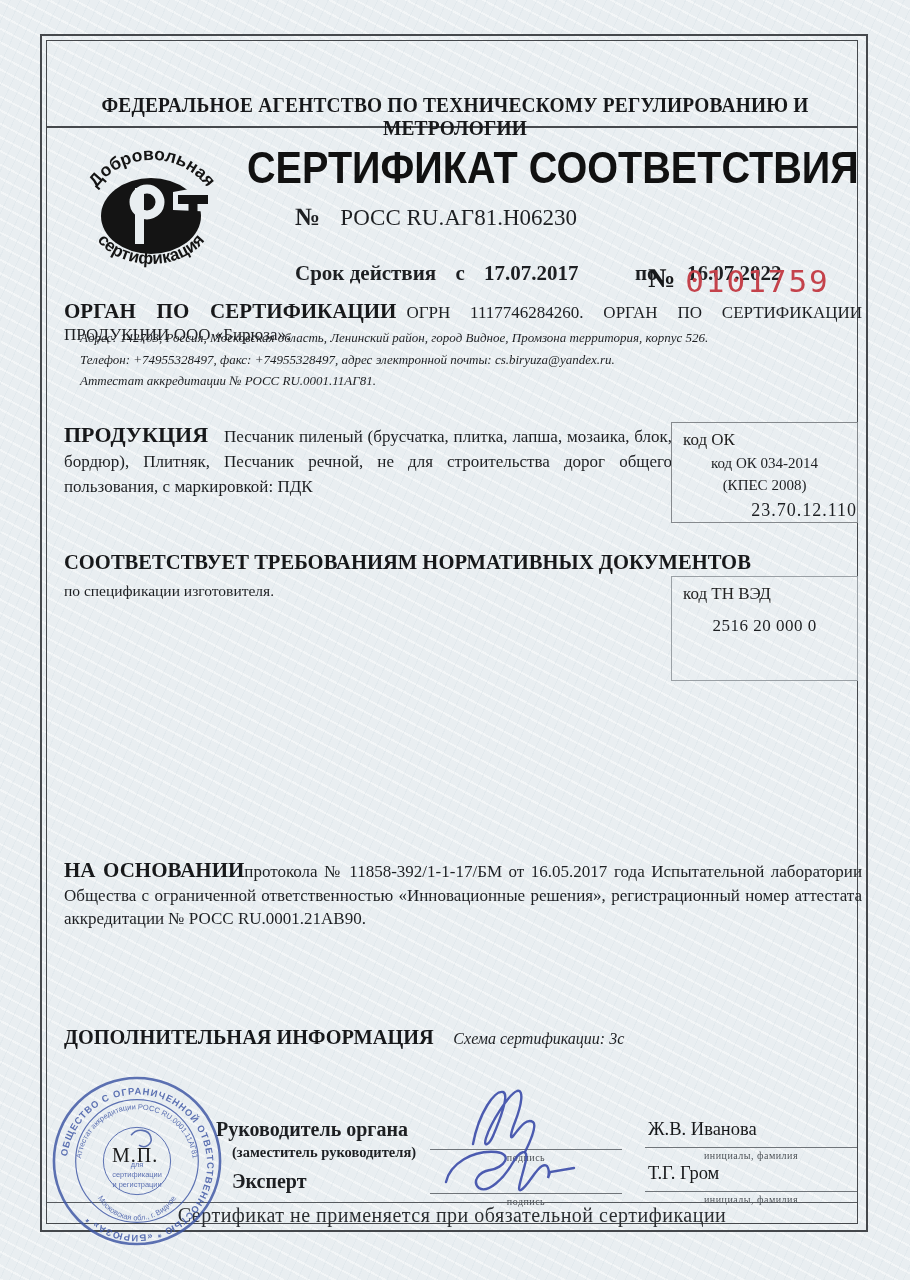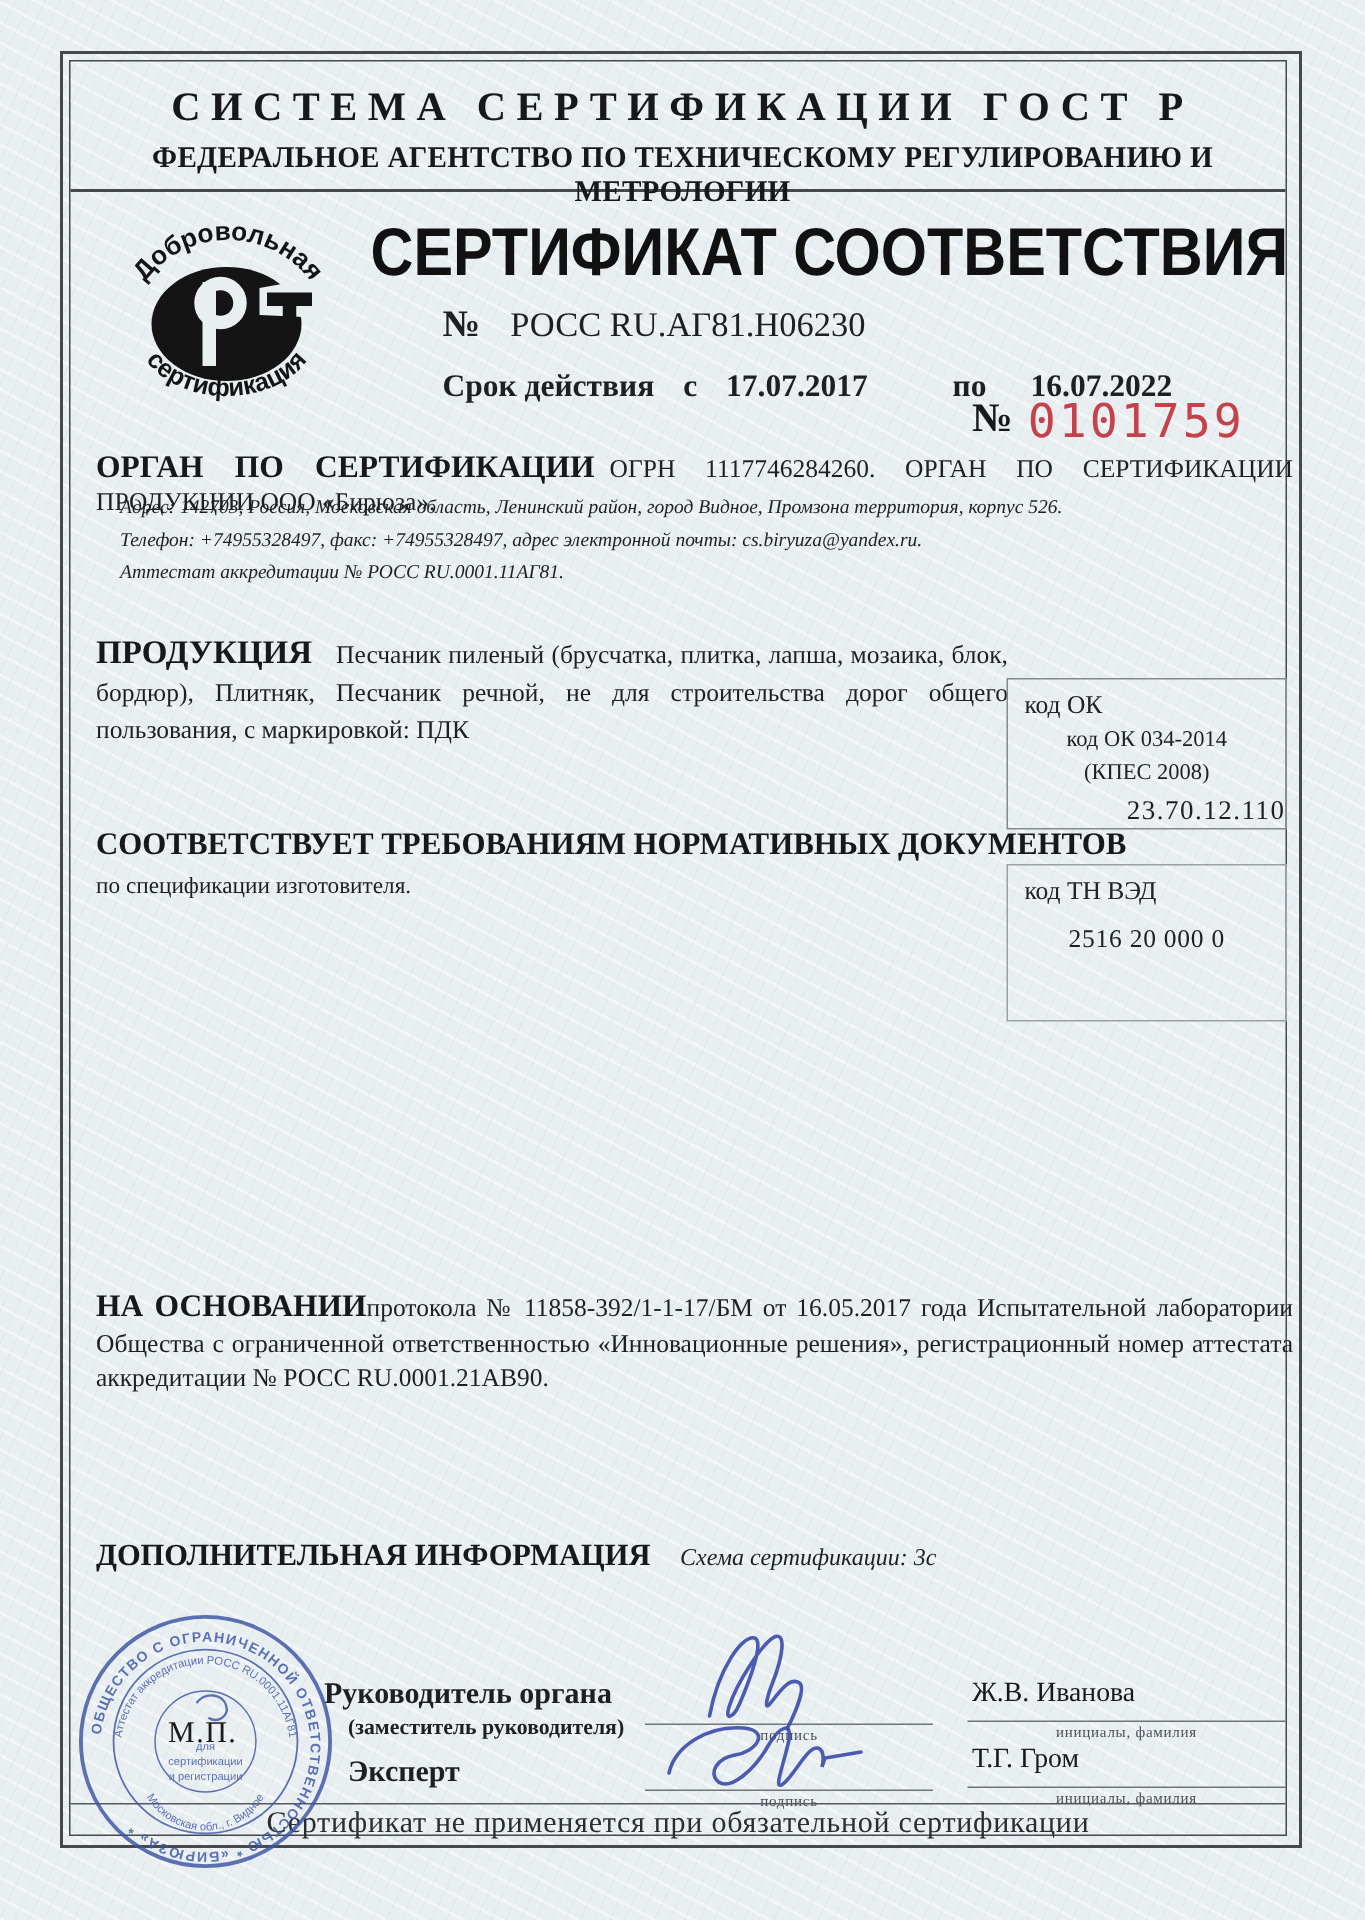--- a/index.html
+++ b/index.html
@@ -19,37 +19,37 @@
   .header-sep{position:absolute;left:47px;top:126px;width:810px;height:2px;background:#45484c;}
   .hdr1{position:absolute;left:60px;top:56px;width:790px;text-align:center;
         font-weight:bold;font-size:27px;letter-spacing:7px;color:#17181a;}
   .hdr2{position:absolute;left:52px;top:94px;width:806px;text-align:center;
         font-weight:bold;font-size:20px;letter-spacing:0.2px;transform:scaleX(0.97);transform-origin:center;color:#17181a;}
   .doc-title{position:absolute;left:247px;top:142px;font-family:"Liberation Sans",sans-serif;
         font-weight:bold;font-size:45px;letter-spacing:0px;transform:scaleX(0.88);transform-origin:left;
         color:#111;white-space:nowrap;}
   .no-row{position:absolute;left:295px;top:203px;font-size:23px;}
   .no-sign{font-weight:bold;font-size:25px;margin-right:20px;}
-  .validity{position:absolute;left:295px;top:245px;font-size:21px;font-weight:bold;}
+  .validity{position:absolute;left:295px;top:261px;font-size:21px;font-weight:bold;}
   .v-from{margin-left:14px;}
   .v-fromdate{margin-left:14px;}
   .v-to{position:absolute;left:340px;}
   .v-todate{position:absolute;left:392px;}
   .formno{position:absolute;left:648px;top:263px;}
   .formno .sign{font-weight:bold;font-size:27px;color:#17181a;vertical-align:top;}
   .formno .digits{font-family:"DejaVu Sans Mono",monospace;font-size:31px;color:#c4424b;
         letter-spacing:2px;margin-left:10px;vertical-align:top;}
   .sec-label{font-weight:bold;font-size:21px;color:#17181a;}
   .organ{position:absolute;left:64px;top:300px;width:798px;font-size:17px;line-height:22px;text-align:justify;}
   .organ .sec-label{margin-right:10px;}
   .organ-lines{position:absolute;left:80px;top:327px;width:782px;font-size:13px;line-height:21.5px;font-style:italic;}
   .production{position:absolute;left:64px;top:422px;width:608px;font-size:17px;line-height:25px;text-align:justify;}
   .production .sec-label{font-size:22px;margin-right:16px;}
   .codebox{position:absolute;left:671px;width:185px;border:1px solid #85898d;background:rgba(255,255,255,0.04);}
-  .okbox{top:452px;height:99px;}
+  .okbox{top:422px;height:99px;}
   .tnvedbox{top:576px;height:103px;border-color:#9aa0a5;}
   .codebox .cb-label{font-size:17px;padding:7px 0 0 11px;color:#222;}
   .cb-line{text-align:center;font-size:15px;margin-top:5px;}
   .cb-code{text-align:right;font-size:18px;margin-top:6px;letter-spacing:1px;}
   .cb-value{text-align:center;font-size:17px;margin-top:12px;letter-spacing:0.5px;}
   .conformity{position:absolute;left:64px;top:550px;width:620px;}
   .conformity .sec-label{font-size:21px;display:inline-block;transform:scaleX(0.98);transform-origin:left;white-space:nowrap;}
   .conformity .sub{font-size:15.5px;margin-top:7px;}
   .basis{position:absolute;left:64px;top:859px;width:798px;font-size:17px;line-height:23.5px;text-align:justify;}
   .basis .sec-label{margin-right:0;}
@@ -85,21 +85,20 @@
 </style>
 </head>
 <body>
 
 <div class="page">
 
   <div class="frame-outer"></div>
   <div class="frame-inner"></div>
   <div class="header-sep"></div>
 
-  <div class="hdr1">СИСТЕМА СЕРТИФИКАЦИИ ГОСТ Р</div>
   <div class="hdr2">ФЕДЕРАЛЬНОЕ АГЕНТСТВО ПО ТЕХНИЧЕСКОМУ РЕГУЛИРОВАНИЮ И МЕТРОЛОГИИ</div>
 
   <svg class="rst-logo" width="158" height="152" viewBox="0 0 158 152">
     <defs>
       <path id="arcTop" d="M 12,88 A 67,64 0 0 1 146,88" fill="none"></path>
       <path id="arcBottom" d="M 20,96 A 60,43 0 0 0 136,96" fill="none"></path>
     </defs>
     <text font-family="Liberation Sans, sans-serif" font-size="17.5" font-weight="bold" fill="#141414">
       <textPath href="#arcTop" startOffset="50%" text-anchor="middle">Добровольная</textPath>
     </text>

